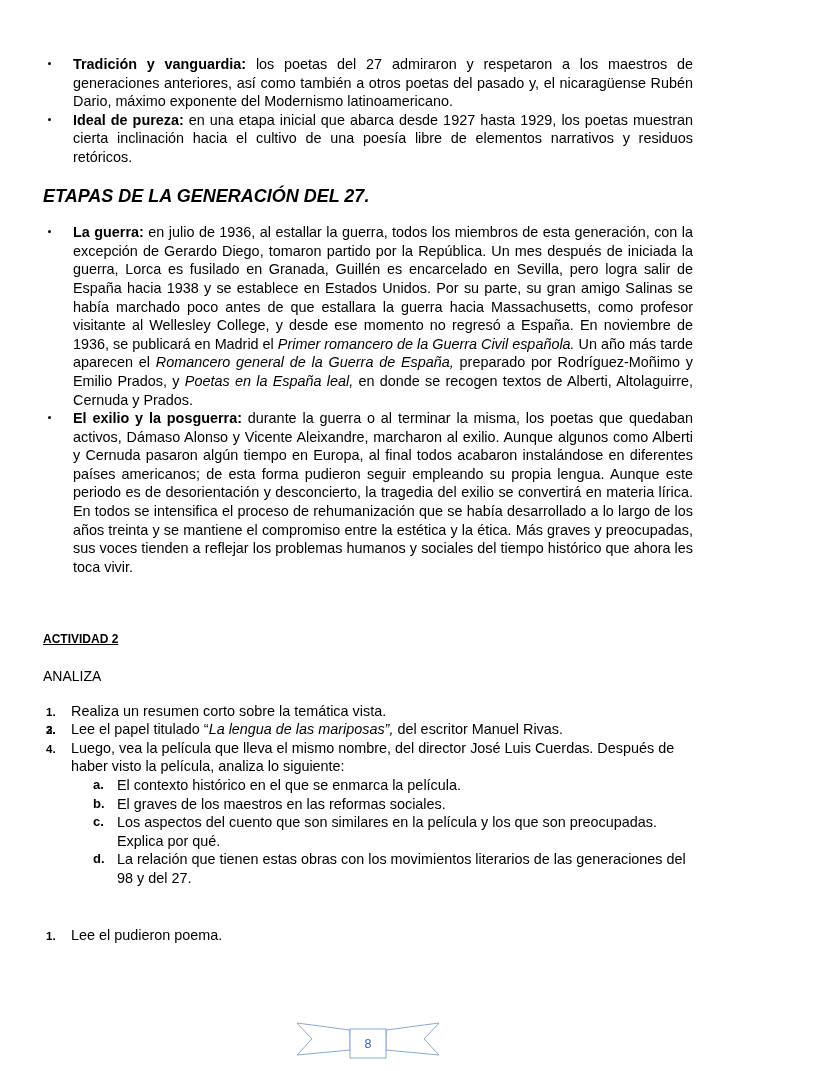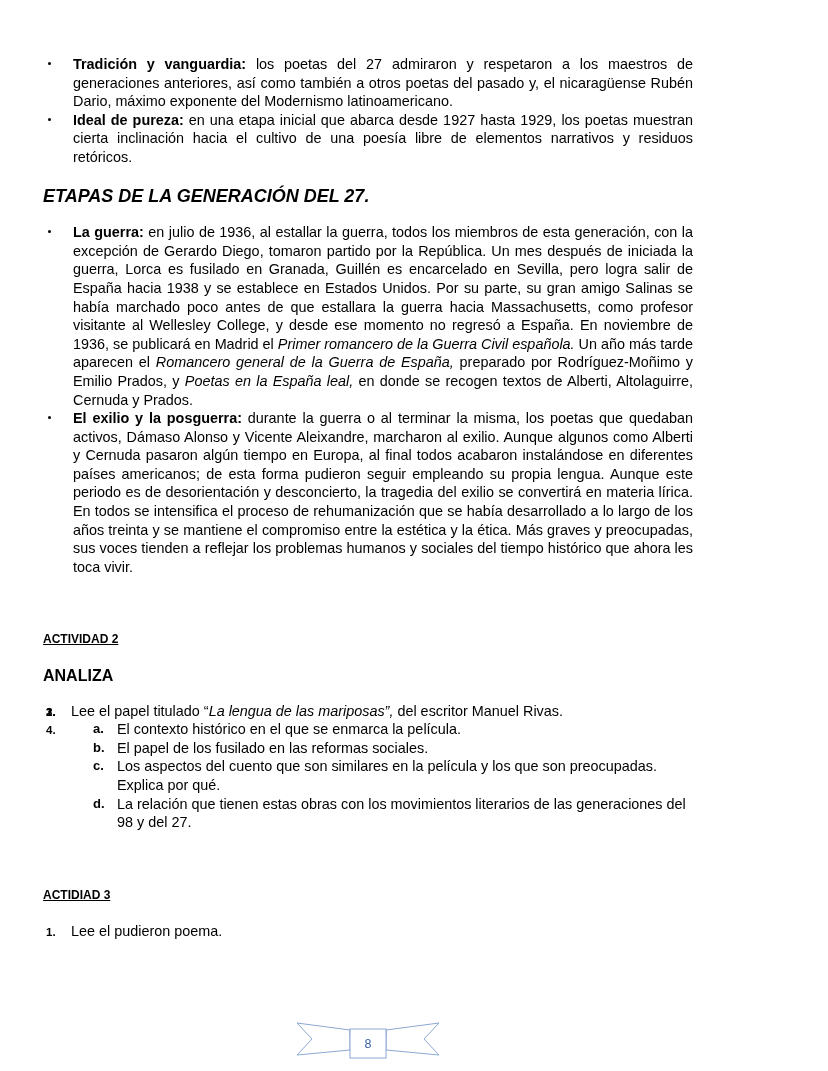--- a/index.html
+++ b/index.html
@@ -58,22 +58,22 @@
   }
   .heading-underline {
     font-size: 12px;
     font-weight: bold;
     text-decoration: underline;
     line-height: 18.6px;
     display: inline-block;
     margin-top: 34px;
   }
   .heading-plain {
-    font-size: 16px;
-    font-weight: bold;
+    font-size: 14px;
+    font-weight: normal;
     line-height: 18.6px;
   }
 
   
   ol.numlist, ol.letterlist {
     list-style: none;
     margin: 0;
     padding: 0;
   }
   ol.numlist > li {
@@ -173,56 +173,55 @@
 
   <div class="sp-18"></div>
 
   <div class="heading-plain">ANALIZA</div>
 
   <div class="sp-16"></div>
 
   <ol class="numlist">
     <li>
       <span class="marker">1.</span>
+      <span>Realiza un resumen corto sobre la temática vista.</span>
     </li>
     <li>
       <span class="marker">2.</span>
     </li>
     <li>
       <span class="marker">3.</span>
       <span>Lee el papel titulado “</span><i>La lengua de las mariposas”,</i><span> del escritor Manuel Rivas.</span>
     </li>
     <li>
       <span class="marker">4.</span>
+      <span>Luego, vea la película que lleva el mismo nombre, del director José Luis Cuerdas. Después de haber visto la película, analiza lo siguiente:</span>
       <ol class="letterlist">
         <li>
           <span class="marker">a.</span>
           <span>El contexto histórico en el que se enmarca la película.</span>
         </li>
         <li>
           <span class="marker">b.</span>
-          <span>El papel de los fusilado en las reformas sociales.</span>
+          <span>El graves de los maestros en las reformas sociales.</span>
         </li>
         <li>
           <span class="marker">c.</span>
           <span>Los aspectos del cuento que son similares en la película y los que son preocupadas. Explica por qué.</span>
         </li>
         <li>
           <span class="marker">d.</span>
           <span>La relación que tienen estas obras con los movimientos literarios de las generaciones del 98 y del 27.</span>
         </li>
       </ol>
     </li>
   </ol>
 
   <div class="sp-20"></div>
 
-  <div>
-    <span class="heading-underline">ACTIDIAD 3</span>
-  </div>
 
   <div class="sp-18"></div>
 
   <ol class="numlist">
     <li>
       <span class="marker">1.</span>
       <span>Lee el pudieron poema.</span>
     </li>
   </ol>
 

